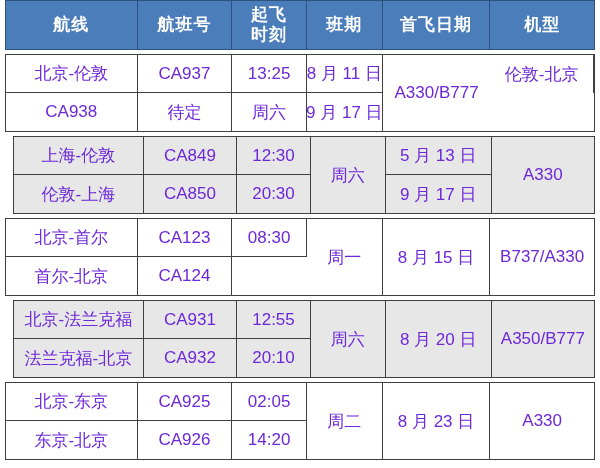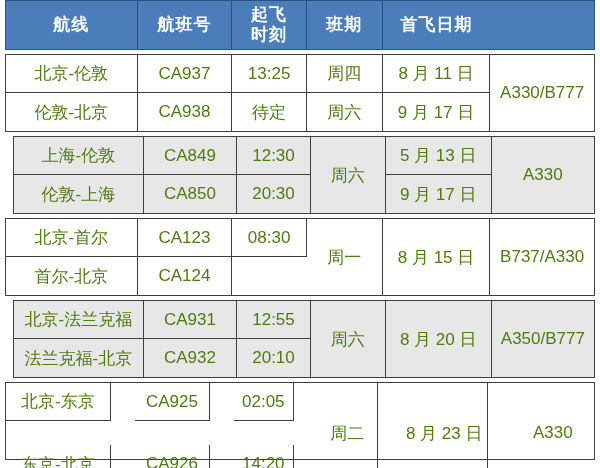--- a/index.html
+++ b/index.html
@@ -46,30 +46,30 @@
   
   .group {
     display: grid;
     grid-template-columns: 132fr 95fr 75fr 76fr 108fr 104fr;
     grid-template-rows: 38px 38px;
     box-sizing: border-box;
     height: 78px;
     border: 1px solid #3f3f3f;
     margin-bottom: 4px;
   }
-  .group:last-child { margin-bottom: 0; gap: 24px; }
+  .group:last-child { margin-bottom: 0; }
   .g-white { background: #ffffff; }
   .g-gray  { background: #e7e7e7; margin-left: 8px; }
   .cell {
     display: flex;
     align-items: center;
     justify-content: center;
     text-align: left;
     font-size: 17px;
-    color: #4d7c0f;
+    color: #6d28d9;
     border-right: 1px solid #3f3f3f;
     border-bottom: 1px solid #3f3f3f;
     overflow: hidden;
     white-space: nowrap;
   }
   .span2 { grid-row: span 2; border-bottom: 0; }
   .lastcol { border-right: 0; }
   .botrow { border-bottom: 0; }
 </style>
 </head>
@@ -78,27 +78,27 @@
 <div class="page">
   <div class="tbl">
 
     <div class="hdr">
       <div class="hcell">航线</div>
       <div class="hcell">航班号</div>
       <div class="hcell">起飞
 时刻</div>
       <div class="hcell">班期</div>
       <div class="hcell">首飞日期</div>
+      <div class="hcell">机型</div>
     </div>
 
     <div class="group g-white">
       <div class="cell">北京-伦敦</div>
       <div class="cell">CA937</div>
       <div class="cell">13:25</div>
-      <div class="cell">周四</div>
       <div class="cell">8 月 11 日</div>
       <div class="cell span2 lastcol">A330/B777</div>
       <div class="cell botrow">伦敦-北京</div>
       <div class="cell botrow">CA938</div>
       <div class="cell botrow">待定</div>
       <div class="cell botrow">周六</div>
       <div class="cell botrow">9 月 17 日</div>
     </div>
 
     <div class="group g-gray">

